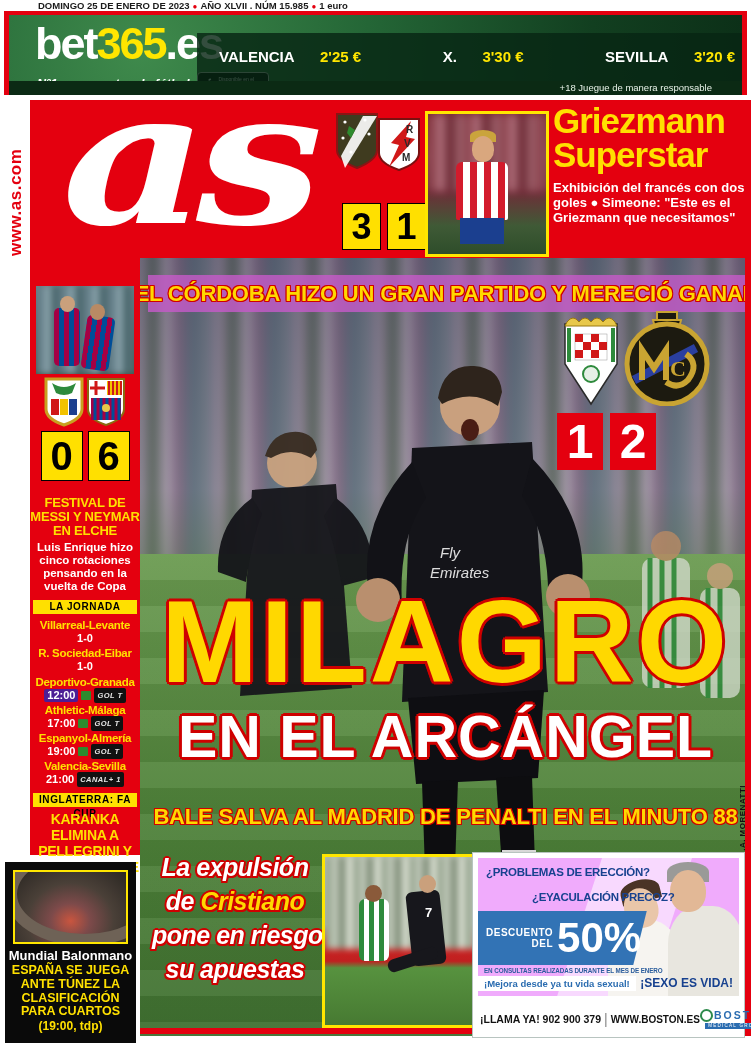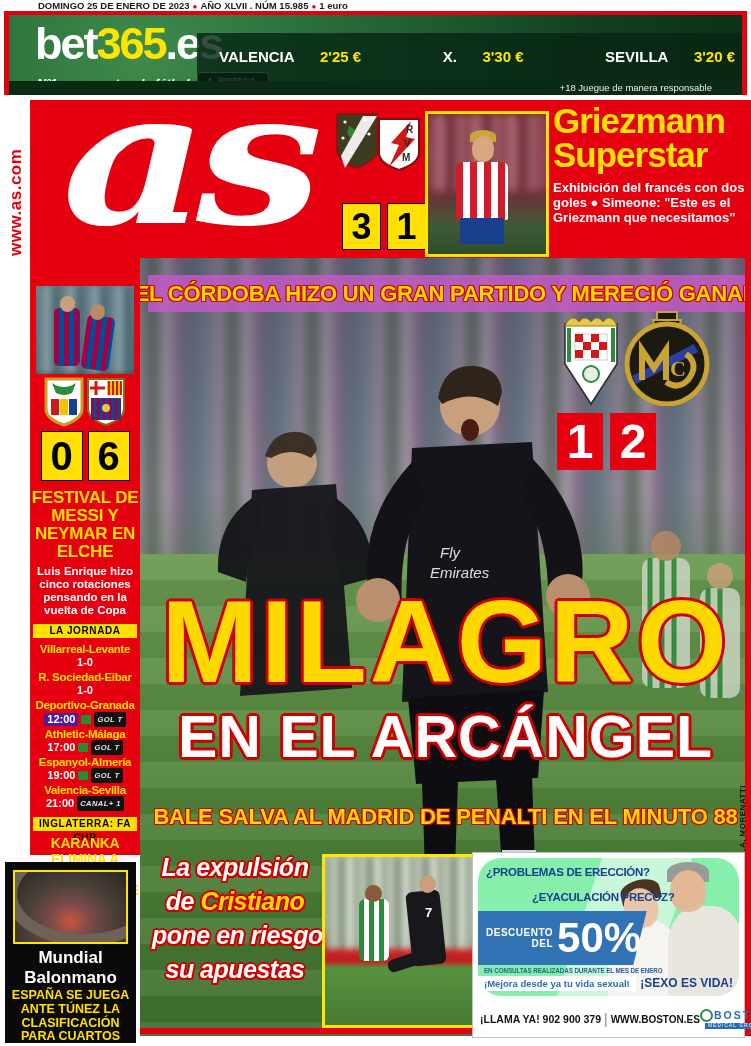--- a/index.html
+++ b/index.html
@@ -63,41 +63,41 @@
   .mn-photo{position:relative;margin:28px auto 0;width:98px;height:88px;overflow:hidden;
             background:linear-gradient(180deg,#6b7f86 0%,#51666d 45%,#3c5347 100%);}
   .mn-crowd{position:absolute;inset:0;background:repeating-linear-gradient(90deg,#66808a 0 8px,#87a0a8 8px 15px,#4e6a70 15px 24px);filter:blur(3px);}
   .mn-p1{position:absolute;left:18px;top:22px;width:26px;height:58px;background:repeating-linear-gradient(90deg,#a50044 0 5px,#004d98 5px 10px);border-radius:5px;}
   .mn-p2{position:absolute;left:48px;top:30px;width:28px;height:54px;background:repeating-linear-gradient(90deg,#a50044 0 5px,#004d98 5px 10px);border-radius:5px;transform:rotate(8deg);}
   .mn-h1{position:absolute;left:24px;top:10px;width:15px;height:16px;background:#caa07c;border-radius:50%;}
   .mn-h2{position:absolute;left:54px;top:18px;width:15px;height:16px;background:#b98a64;border-radius:50%;}
   .badges06{margin-top:3px;height:52px;display:flex;justify-content:center;gap:2px;}
   .score06{display:flex;justify-content:center;gap:5px;margin-top:2px;}
   .sb-y2{width:40px;height:48px;background:#ffe000;color:#000;border:1px solid #000;font-size:40px;}
-  .fest{color:#ffe000;font-weight:800;font-size:17px;line-height:1.06;margin-top:8px;letter-spacing:-.2px;}
+  .fest{color:#ffe000;font-weight:800;font-size:13px;line-height:1.06;margin-top:15px;letter-spacing:-.2px;}
   .fsub{color:#fff;font-weight:700;font-size:11.5px;line-height:1.12;margin-top:4px;padding:0 2px;}
   .bar{background:#ffe000;color:#000;font-weight:800;font-size:10px;letter-spacing:.6px;
        margin:7px 3px 5px;height:14px;line-height:14px;}
   .fx{margin-bottom:2px;}
   .fx-name{color:#ffe000;font-weight:800;font-size:11.5px;letter-spacing:-.3px;line-height:1.15;white-space:nowrap;}
   .fx-res{color:#fff;font-weight:700;font-size:11px;line-height:1.2;}
   .fx-meta{display:flex;justify-content:center;align-items:center;gap:3px;line-height:13px;height:13px;}
   .fx-time{color:#fff;font-weight:700;font-size:11px;}
   .fx-time.dark{background:#4c1d95;padding:0 3px;border-radius:2px;}
   .chip-liga{display:inline-block;width:10px;height:9px;background:#2e8a2e;border-radius:1px;}
   .chip-dark{background:#111;color:#e5e5e5;font-style:italic;font-weight:800;font-size:7.5px;
              padding:1px 3px;border-radius:2px;letter-spacing:.5px;}
   .karanka{color:#ffe000;font-weight:800;font-size:14px;line-height:1.12;letter-spacing:-.3px;margin-top:3px;padding:0 1px;}
 
   
   .hbox{position:absolute;left:5px;top:862px;width:131px;height:181px;background:#0a0a0a;text-align:center;}
   .hb-photo{position:relative;margin:8px auto 0;width:111px;height:70px;border:2px solid #ffe600;overflow:hidden;
             background:radial-gradient(ellipse at 50% 70%, #c9553f 0%, #7d4a4a 25%, #4a4038 55%, #2a2622 100%);}
   .hb-ring{position:absolute;left:-10px;top:-30px;width:135px;height:80px;border:12px solid #6e6256;border-radius:50%;}
-  .hb-kick{color:#fff;font-weight:800;font-size:17px;margin-top:4px;}
+  .hb-kick{color:#fff;font-weight:800;font-size:13px;margin-top:4px;}
   .hb-head{color:#ffe000;font-weight:800;font-size:12.5px;line-height:1.1;margin-top:1px;}
   .hb-time{color:#ffe000;font-weight:700;font-size:12px;margin-top:0;}
 
   
   .main{position:absolute;left:140px;top:258px;width:611px;height:778px;overflow:hidden;background:#55704f;}
   .crowd{position:absolute;left:-20px;right:-20px;top:-15px;height:330px;
          background:repeating-linear-gradient(90deg,#7c8596 0 14px,#a593ab 14px 26px,#5e6c62 26px 40px,#b7a6bd 40px 52px,#8a6f8e 52px 66px,#64788a 66px 80px);
          filter:blur(6px) saturate(.85);}
   .crowd2{position:absolute;left:0;right:0;top:0;height:330px;
           background:linear-gradient(180deg,rgba(40,40,60,.35),rgba(60,70,60,.1) 70%,rgba(80,110,70,.5) 100%);}
@@ -131,21 +131,21 @@
   .cp-p2{position:absolute;left:84px;top:34px;width:34px;height:74px;background:#17171c;border-radius:6px;transform:rotate(-6deg);}
   .cp-h2{position:absolute;left:94px;top:18px;width:17px;height:18px;background:#caa07c;border-radius:50%;}
   .cp-leg{position:absolute;left:62px;top:96px;width:52px;height:13px;background:#17171c;border-radius:6px;transform:rotate(-18deg);}
   .cp-7{position:absolute;left:100px;top:48px;color:#fff;font-weight:800;font-size:13px;}
   .redline{position:absolute;left:0px;top:770px;width:334px;height:6px;background:#e4000f;}
 
   .rframe{position:absolute;left:745px;top:100px;width:6px;height:936px;background:#e4000f;z-index:4;}
 
   
   .ad{position:absolute;left:472px;top:852px;width:271px;height:184px;background:#fff;border:1px solid #b8c4c0;z-index:5;}
-  .ad-teal{position:absolute;left:5px;top:5px;right:5px;height:138px;background:#86efac;overflow:hidden;border-radius:23px;}
+  .ad-teal{position:absolute;left:5px;top:5px;right:5px;height:138px;background:#f0abfc;overflow:hidden;}
   .ad-streak{position:absolute;width:90px;height:200px;background:rgba(255,255,255,.55);transform:skewX(-18deg);}
   .couple-h1{position:absolute;left:146px;top:30px;width:34px;height:40px;background:#e9c6a9;border-radius:50% 50% 45% 45%;transform:rotate(-14deg);}
   .couple-hair1{position:absolute;left:142px;top:22px;width:40px;height:22px;background:#4a3426;border-radius:50% 50% 0 0;transform:rotate(-14deg);}
   .couple-h2{position:absolute;left:192px;top:12px;width:36px;height:42px;background:#e2b896;border-radius:50% 50% 45% 45%;}
   .couple-hair2{position:absolute;left:189px;top:4px;width:42px;height:20px;background:#9a9a98;border-radius:50% 50% 0 0;}
   .couple-b1{position:absolute;left:130px;top:62px;width:70px;height:80px;background:#f6f4f0;border-radius:40% 40% 0 0;}
   .couple-b2{position:absolute;left:190px;top:48px;width:75px;height:95px;background:#e8e6df;border-radius:40% 40% 0 0;}
   .q1{position:absolute;left:8px;top:8px;color:#17418f;font-weight:800;font-size:11.5px;letter-spacing:-.3px;}
   .q2{position:absolute;left:54px;top:33px;color:#17418f;font-weight:800;font-size:11.5px;letter-spacing:-.3px;}
   .band{position:absolute;left:-10px;top:53px;width:172px;height:54px;background:#3273b5;transform:skewX(-14deg);}

